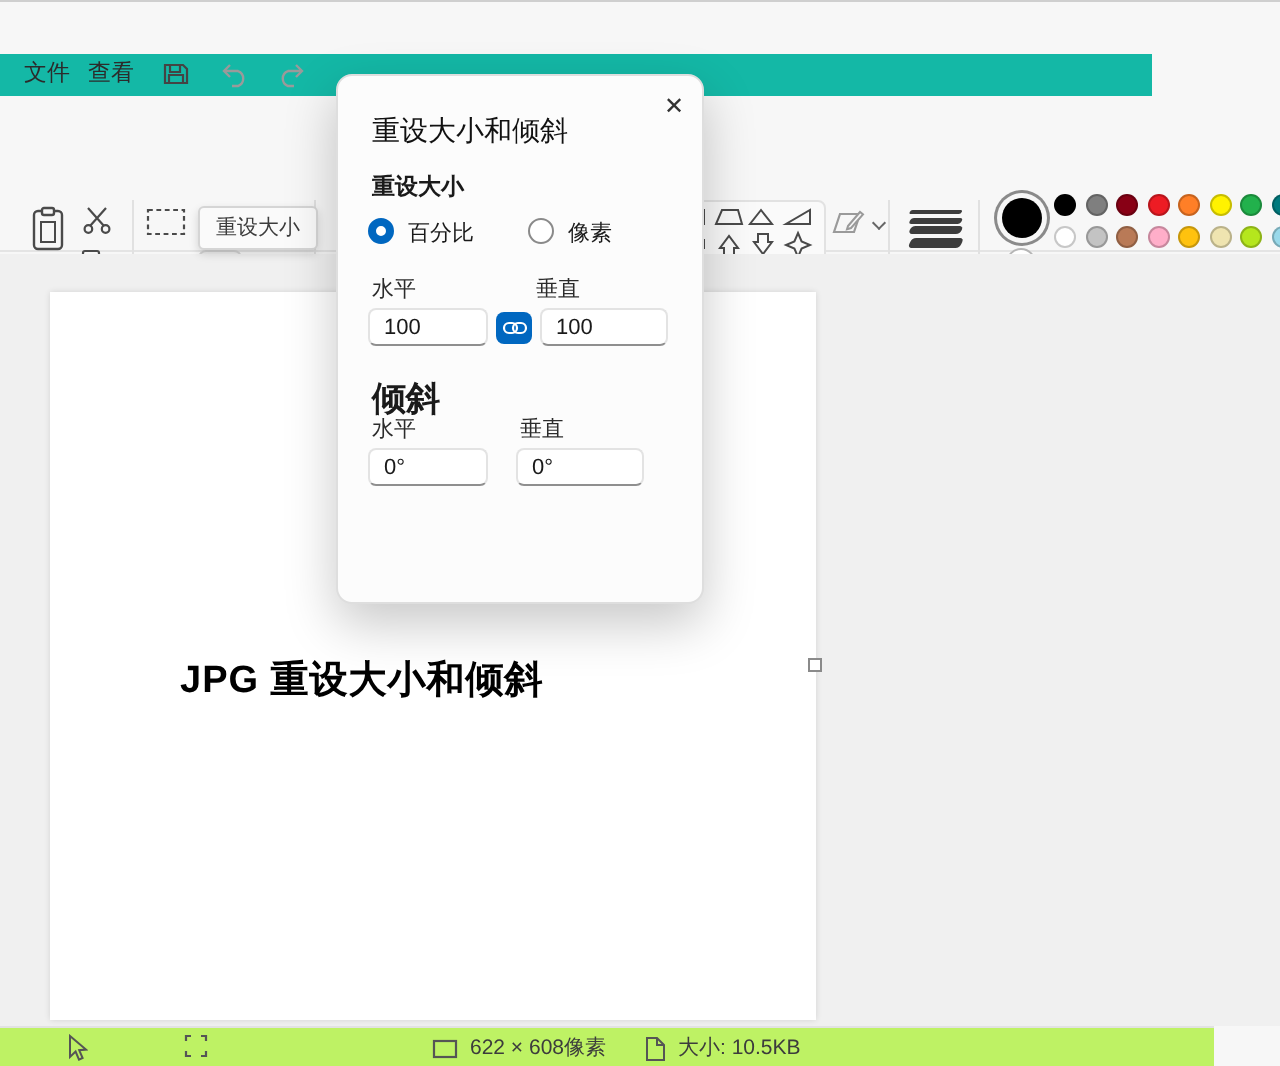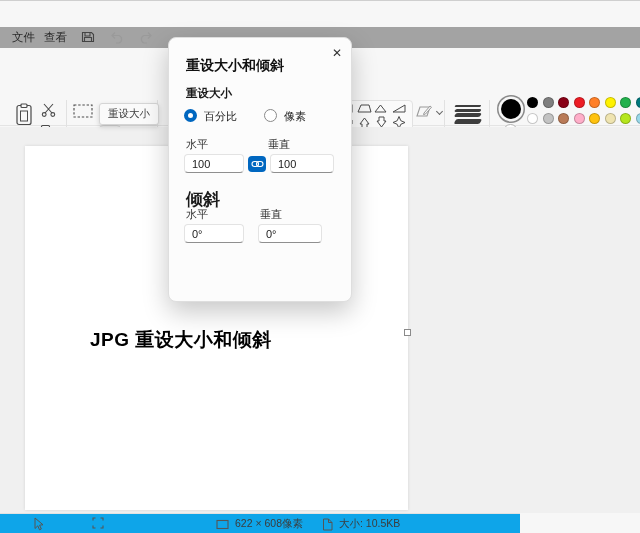--- a/index.html
+++ b/index.html
@@ -10,21 +10,21 @@
   .abs{position:absolute}
 
   
   .titlebar{left:0;top:0;width:640px;height:26px;background:#f7f7f7}
   .paint-logo{left:10px;top:6px;width:14px;height:14px}
   .title-text{left:33px;top:7px;font-size:11.5px;color:#2b2b2b;white-space:nowrap}
   .top-sliver{left:456px;top:0;width:184px;height:3px;opacity:.8;
     background:repeating-linear-gradient(90deg,#4a4a4a 0 6px,#b9b9b9 6px 8px,#3f3f3f 8px 13px,#d8d8d8 13px 16px)}
 
   
-  .menubar{left:0;top:26px;width:640px;height:21px;background:#a3a3a3}
+  .menubar{left:0;top:26px;width:576px;height:21px;background:#14b8a6}
   .menu-item{top:1px;height:18px;font-size:11.5px;line-height:18px;padding:0 4px;border-radius:3px;color:#2b2b2b}
   .menu-file{left:8px}.menu-view{left:40px}
   .mb-icon{top:2px;width:18px;height:16px;display:flex;align-items:center;justify-content:center}
   .mb-save{left:79px}.mb-undo{left:108px}.mb-redo{left:136px}
 
   
   .toolbar{left:0;top:47px;width:640px;height:78px;background:#f7f7f7;border-bottom:1px solid #e4e4e4}
   .tb-sep{top:52px;width:1px;height:48px;background:#e1e1e1}
   .sep1{left:66px}.sep2{left:157px}.sep3{left:444px}.sep4{left:489px}
   .group-label{font-size:10.5px;color:#4c4c4c;white-space:nowrap}
@@ -70,30 +70,30 @@
   .tooltip{left:99px;top:102px;padding:3px 8px;background:#fafafa;border:1px solid #d5d5d5;
            border-radius:3px;font-size:10.5px;color:#3c3c3c;box-shadow:0 2px 5px rgba(0,0,0,.15);white-space:nowrap;z-index:5}
 
   
   .workspace{left:0;top:126px;width:640px;height:386px;background:#f0f0f0}
   .canvas{left:25px;top:19px;width:383px;height:364px;background:#ffffff;box-shadow:0 0 3px rgba(0,0,0,.12)}
   .canvas-text{left:65px;top:181px;font-size:19px;font-weight:800;color:#000;letter-spacing:.5px;white-space:nowrap}
   .canvas-handle{left:379px;top:199px;width:7px;height:7px;background:#fff;border:1px solid #8a8a8a}
 
   
-  .statusbar{left:0;top:512px;width:520px;height:21px;background:#0ea5e9;border-top:1px solid #e2e2e2;
+  .statusbar{left:0;top:512px;width:607px;height:21px;background:#bef264;border-top:1px solid #e2e2e2;
              font-size:10.5px;color:#3c3c3c}
   .sb-item{top:3px;display:flex;align-items:center;gap:6px;white-space:nowrap}
   .sb-cursor{left:33px}.sb-corners{left:92px}.sb-dim{left:216px}.sb-size{left:322px}
 
   
   .dialog{left:168px;top:36px;width:184px;height:265px;background:#fcfcfc;border:1px solid #dedede;
           border-radius:8px;box-shadow:0 10px 26px rgba(0,0,0,.22);z-index:10}
   .dlg-close{left:160px;top:8px;width:16px;height:16px;font-size:12px;line-height:15px;text-align:center;color:#333;border-radius:3px}
-  .dlg-title{left:17px;top:19px;font-size:14px;font-weight:700;color:#111;white-space:nowrap}
+  .dlg-title{left:17px;top:19px;font-size:14px;font-weight:400;color:#111;white-space:nowrap}
   .dlg-sec1{left:17px;top:48px;font-size:11.5px;font-weight:600}
   .radio-row1{left:15px;top:71px}.radio-row2{left:95px;top:71px}
   .radio-row1,.radio-row2{display:flex;align-items:flex-start;gap:7px;font-size:11px}
   .radio{width:13px;height:13px;border-radius:50%;flex:none}
   .radio.sel{border:4px solid #0067c0;background:#fff}
   .radio.unsel{border:1px solid #8a8a8a;background:#fff}
   .fld-label{font-size:11px;color:#2b2b2b}
   .rl-h{left:17px;top:99px}.rl-v{left:99px;top:99px}
   .dlg-input{position:absolute;height:19px;background:#fff;border:1px solid #e3e3e3;border-bottom:1px solid #8f8f8f;
              border-radius:4px;font-size:11px;padding:0 7px;color:#1a1a1a;font-family:"Liberation Sans",sans-serif}

